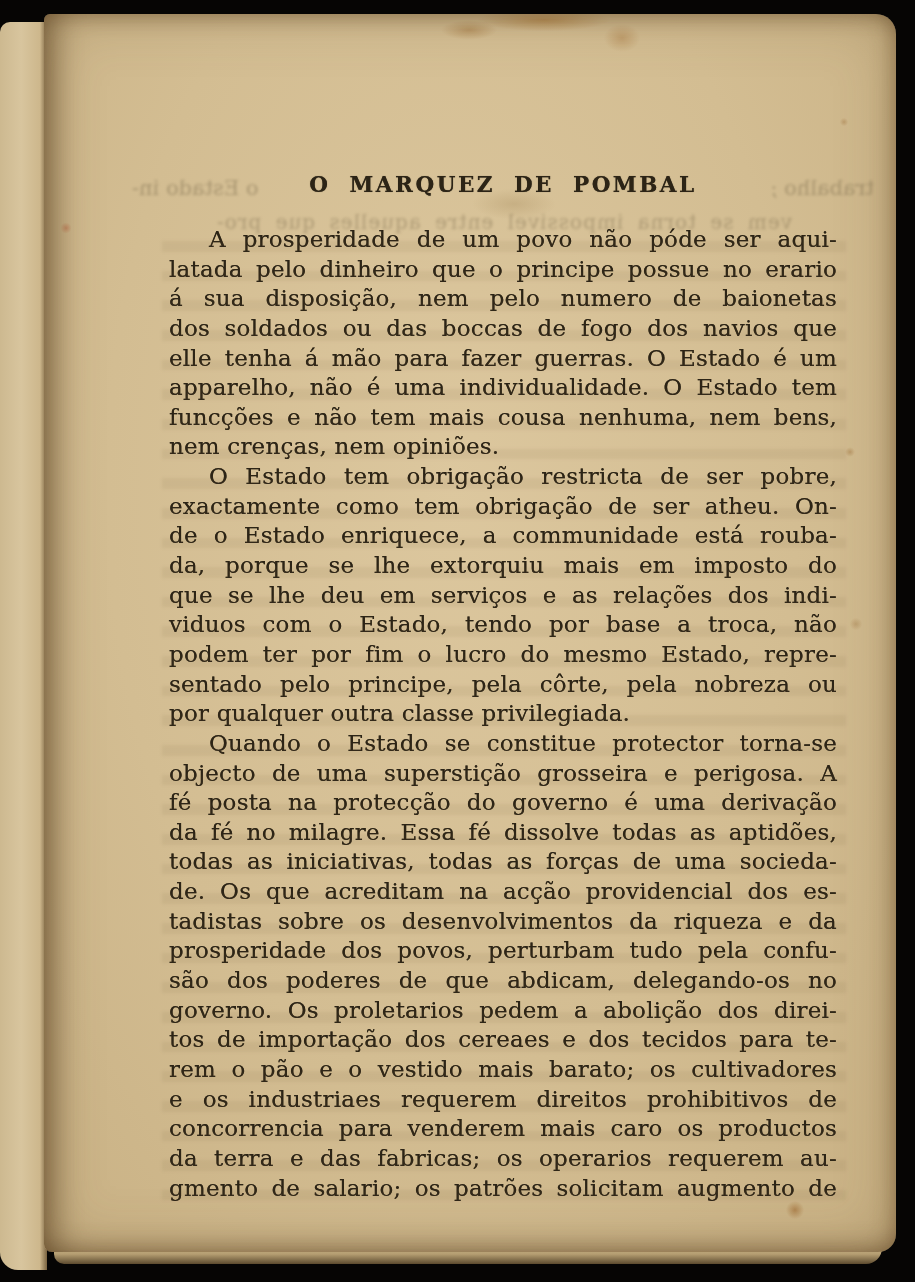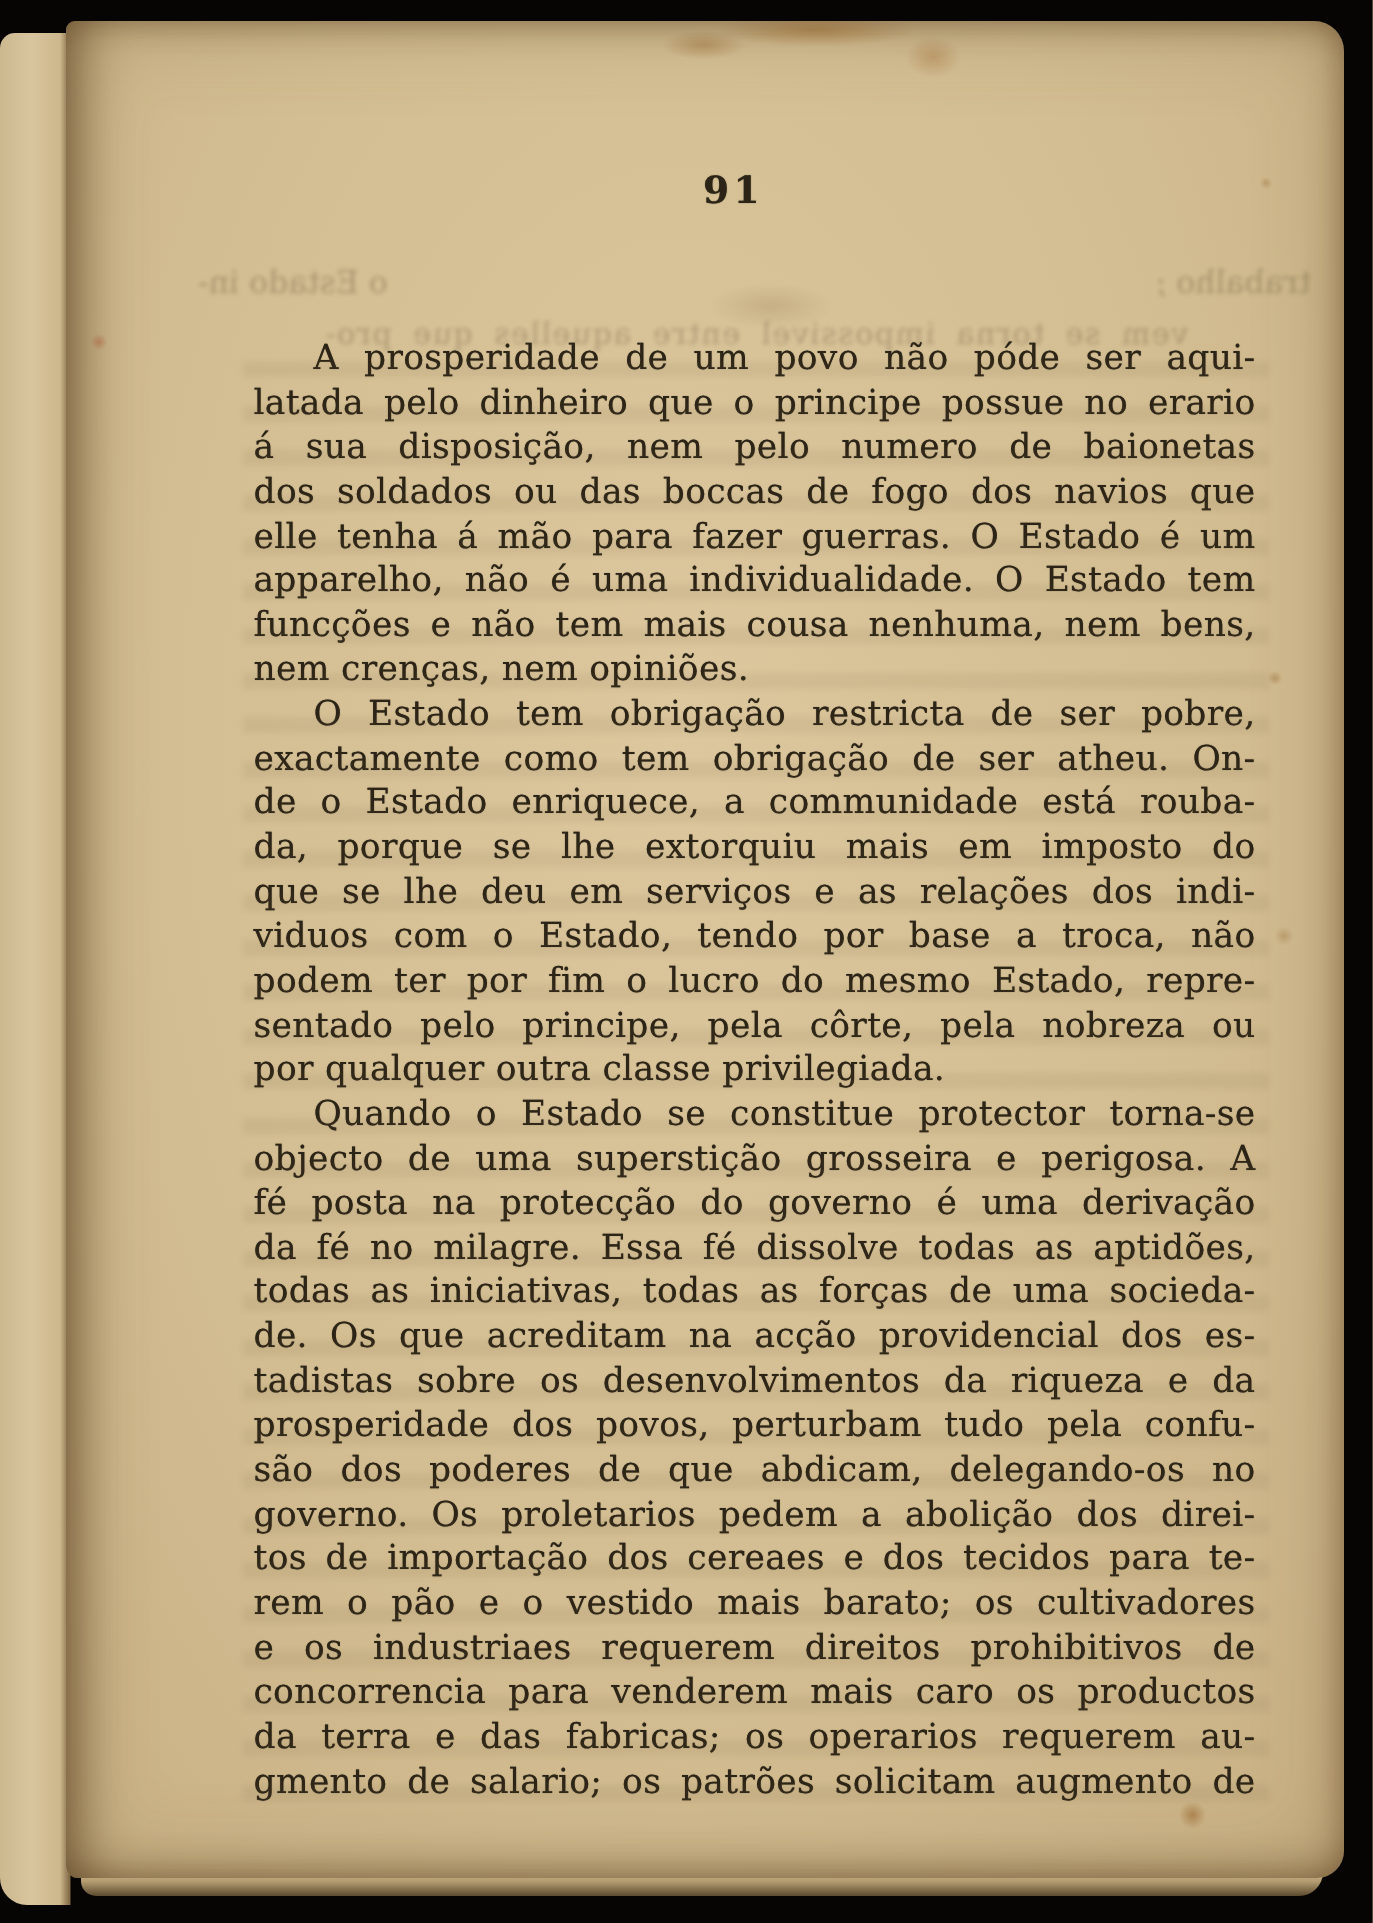--- a/index.html
+++ b/index.html
@@ -109,27 +109,27 @@
   }
 </style>
 </head>
 <body>
 
 <div class="scan">
   <div class="adjacent-page"></div>
   <div class="bottom-edge"></div>
 
   <div class="page">
-    <div class="page-number">91</div>
 
     <div class="ghost-row">
       <span>trabalho ;</span>
       <span>o Estado in-</span>
     </div>
 
+    <h1 class="page-title">O MARQUEZ DE POMBAL</h1>
 
     <div class="ghost-line2">vem se torna impossivel entre aquelles que pro-</div>
 
     <div class="page-body">
         <div class="para">
           <div class="line first">A prosperidade de um povo não póde ser aqui-</div>
           <div class="line">latada pelo dinheiro que o principe possue no erario</div>
           <div class="line">á sua disposição, nem pelo numero de baionetas</div>
           <div class="line">dos soldados ou das boccas de fogo dos navios que</div>
           <div class="line">elle tenha á mão para fazer guerras. O Estado é um</div>

